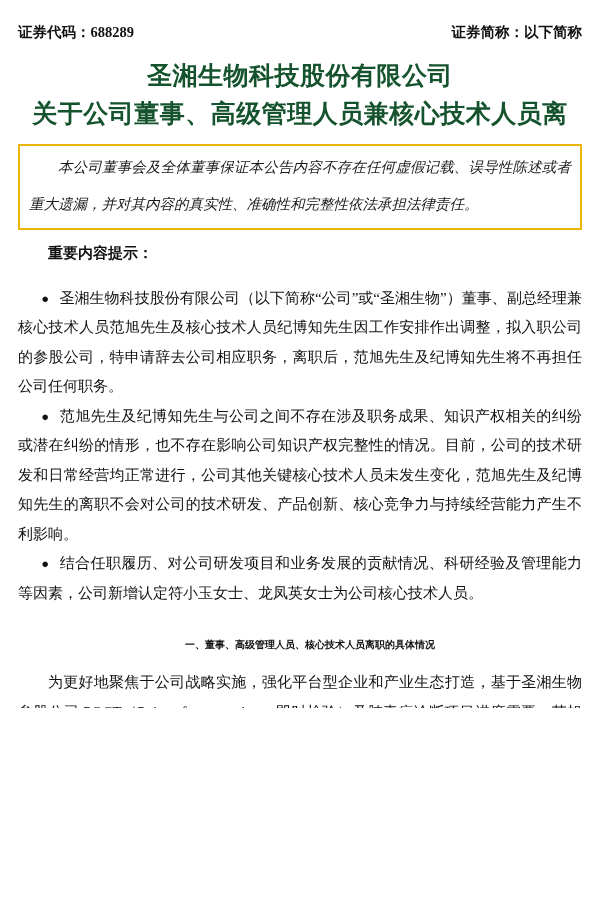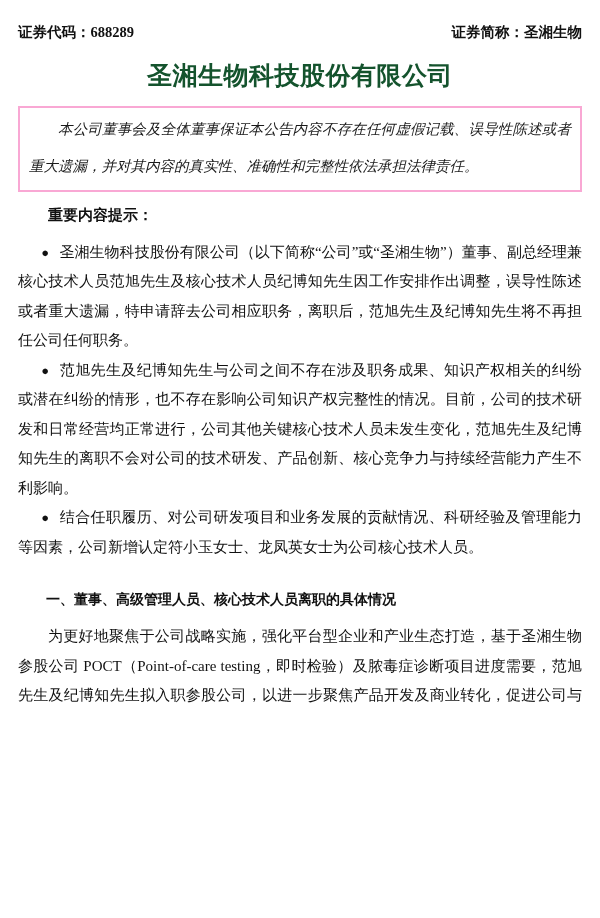--- a/index.html
+++ b/index.html
@@ -31,32 +31,32 @@
     text-align: center;
     font-family: "Liberation Sans", "DejaVu Sans", sans-serif;
     font-weight: bold;
     font-size: 25px;
     line-height: 38px;
     letter-spacing: 0.5px;
   }
   
   .disclaimer-box {
     margin-top: 12px;
-    border: 2px solid #f9a8d4;
+    border: 2px solid #eab308;
     padding: 3px 9px 5px 9px;
     font-style: italic;
     font-size: 14.5px;
     line-height: 37px;
     text-indent: 2em;
     text-align: justify;
     text-justify: inter-character;
     color: #1a1a1a;
   }
   .hint-heading {
-    margin: 8px 0 8px 0;
+    margin: 8px 0 16px 0;
     text-indent: 2em;
     font-family: "Liberation Sans", "DejaVu Sans", sans-serif;
     font-weight: bold;
     font-size: 15px;
     line-height: 29.5px;
   }
   .para {
     margin: 0;
     font-size: 15px;
     line-height: 29.5px;
@@ -68,47 +68,49 @@
     font-size: 13px;
     margin-right: 0.8em;
     display: inline-block;
     text-indent: 0;
   }
   .section-heading {
     margin: 22px 0 0 0;
     text-indent: 2em;
     font-family: "Liberation Sans", "DejaVu Sans", sans-serif;
     font-weight: bold;
-    font-size: 14px;
+    font-size: 10px;
     line-height: 30px;
+    text-align: center;
   }
   .indent-para { text-indent: 2em; margin-top: 8px; }
 </style>
 </head>
 <body>
 
 <div class="page">
 
   <div class="doc-header">
     <span><span>证券代码：</span><span>688289</span></span>
-    <span><span>证券简称：</span><span>圣湘生物</span></span>
+    <span><span>证券简称：</span><span>以下简称</span></span>
   </div>
 
   <div class="doc-title" style="color: #14532d;">
     <div>圣湘生物科技股份有限公司</div>
+    <div>关于公司董事、高级管理人员兼核心技术人员离</div>
   </div>
 
   <div class="disclaimer-box">
     <span>本公司董事会及全体董事保证本公告内容不存在任何虚假记载、误导性陈述或者重大遗漏，并对其内容的真实性、准确性和完整性依法承担法律责任。</span>
   </div>
 
   <p class="hint-heading">重要内容提示：</p>
 
   <p class="para bullet-para">
-    <span class="bullet-mark">●</span><span>圣湘生物科技股份有限公司（以下简称“公司”或“圣湘生物”）董事、副总经理兼核心技术人员范旭先生及核心技术人员纪博知先生因工作安排作出调整，误导性陈述或者重大遗漏，特申请辞去公司相应职务，离职后，范旭先生及纪博知先生将不再担任公司任何职务。</span>
+    <span class="bullet-mark">●</span><span>圣湘生物科技股份有限公司（以下简称“公司”或“圣湘生物”）董事、副总经理兼核心技术人员范旭先生及核心技术人员纪博知先生因工作安排作出调整，拟入职公司的参股公司，特申请辞去公司相应职务，离职后，范旭先生及纪博知先生将不再担任公司任何职务。</span>
   </p>
 
   <p class="para bullet-para">
     <span class="bullet-mark">●</span><span>范旭先生及纪博知先生与公司之间不存在涉及职务成果、知识产权相关的纠纷或潜在纠纷的情形，也不存在影响公司知识产权完整性的情况。目前，公司的技术研发和日常经营均正常进行，公司其他关键核心技术人员未发生变化，范旭先生及纪博知先生的离职不会对公司的技术研发、产品创新、核心竞争力与持续经营能力产生不利影响。</span>
   </p>
 
   <p class="para bullet-para">
     <span class="bullet-mark">●</span><span>结合任职履历、对公司研发项目和业务发展的贡献情况、科研经验及管理能力等因素，公司新增认定符小玉女士、龙凤英女士为公司核心技术人员。</span>
   </p>
 

